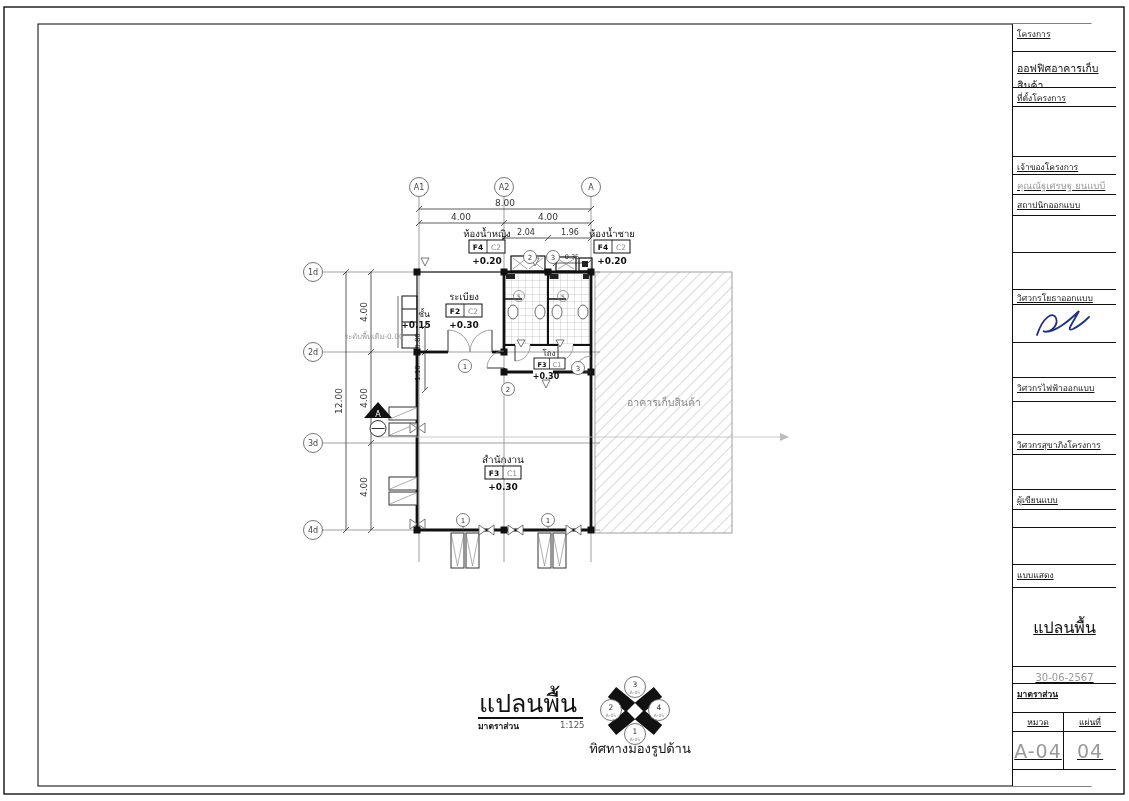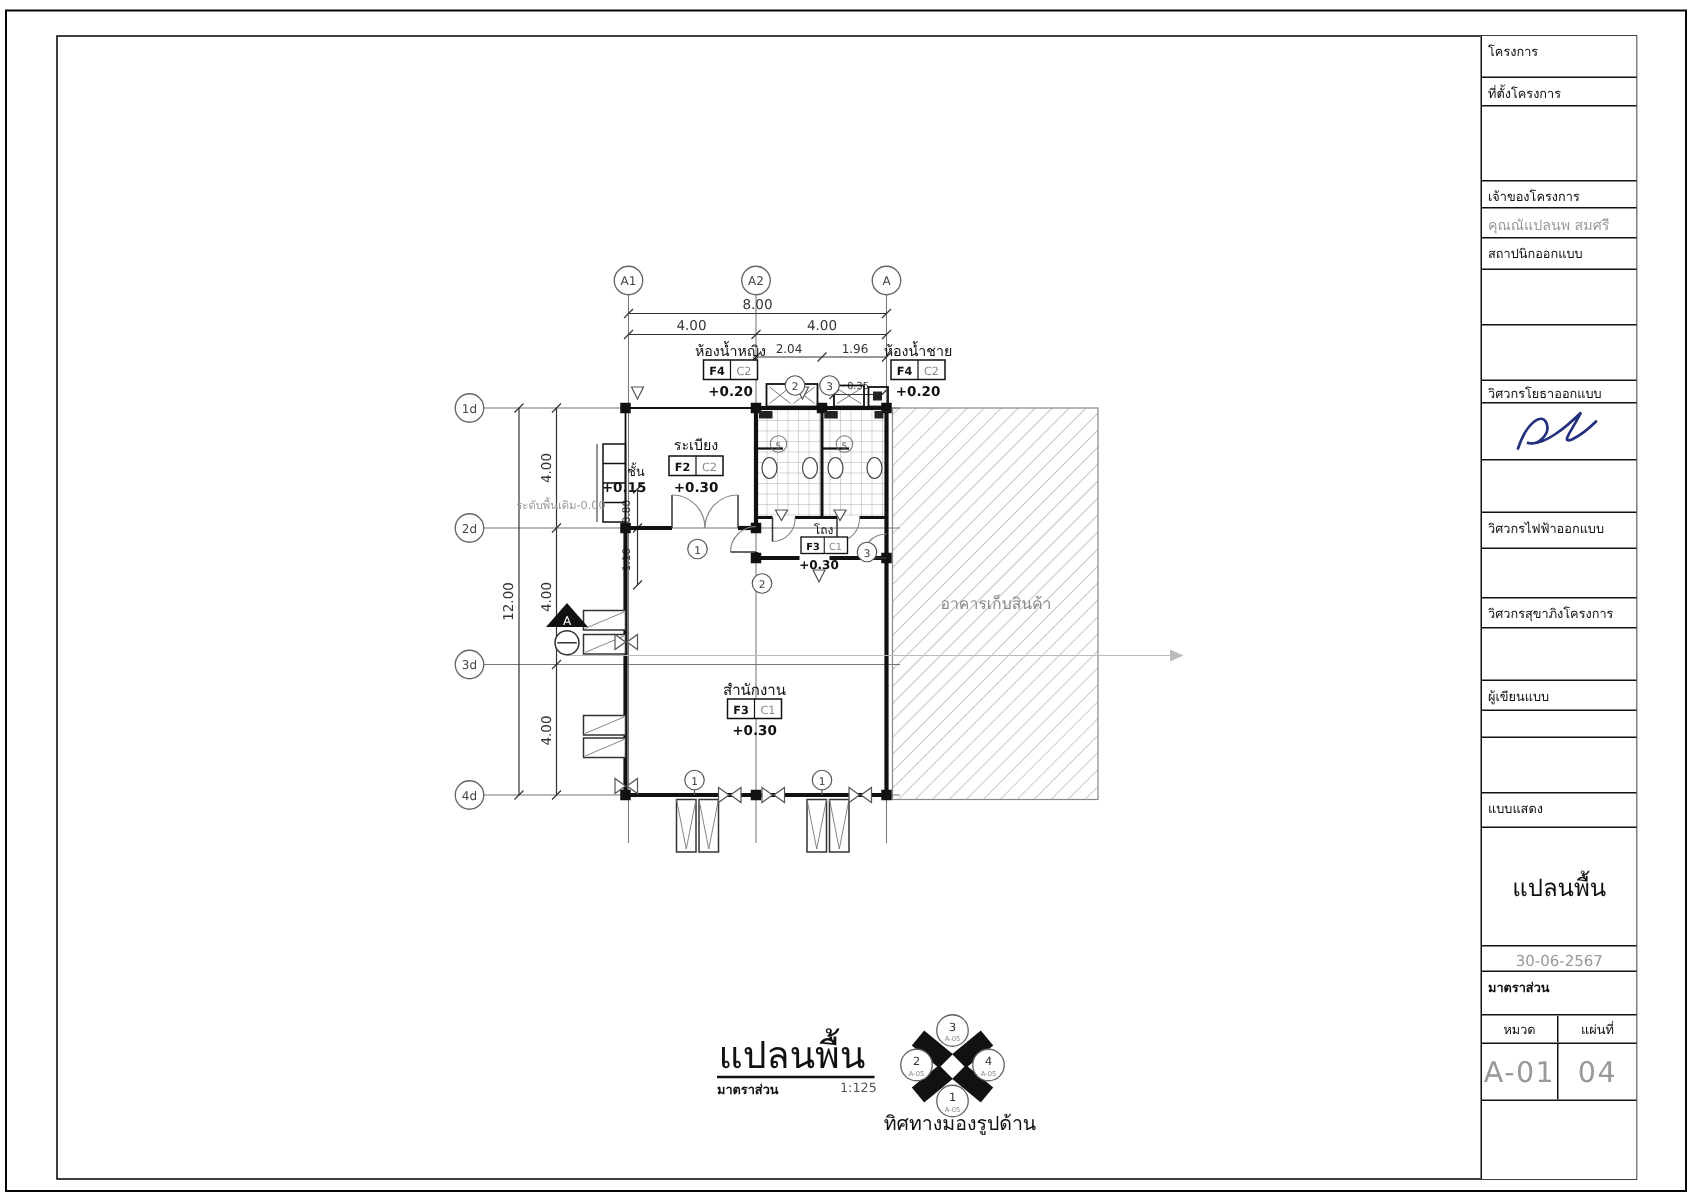--- a/index.html
+++ b/index.html
@@ -1,21 +1,21 @@
 <!DOCTYPE html>
 <html><head>
 <meta charset="utf-8">
 <style>
   html,body{margin:0;padding:0;background:#fff;}
   #page{position:relative;width:1129px;height:801px;background:#fff;overflow:hidden;
         font-family:"DejaVu Sans",sans-serif;color:#111;}
   svg text{font-family:"DejaVu Sans",sans-serif;}
   
-  #titleblock{position:absolute;left:987px;top:24px;width:104px;height:762px;
-              border-left:1px solid #111;box-sizing:border-box;background:#fff;}
+  #titleblock{position:absolute;left:1012px;top:24px;width:104px;height:762px;
+              border-left:1px solid #111;box-sizing:border-box;background:#fff;text-decoration:underline;}
   .tb-row{box-sizing:border-box;border-bottom:1px solid #111;position:relative;overflow:hidden;}
   .tb-row.nb{border-bottom:none;}
   .tb-label{font-size:8.5px;padding:3px 0 0 4px;color:#111;}
   .tb-value{font-size:10.5px;padding:8px 0 0 4px;color:#111;}
   .tb-owner{font-size:9.5px;padding:3px 0 0 4px;color:#999;}
   .tb-big{display:flex;align-items:center;justify-content:center;font-size:16px;color:#111;}
   .tb-date{display:flex;align-items:flex-end;justify-content:center;font-size:10px;color:#999;}
   .tb-scale-val{font-size:9px;color:#777;text-align:right;margin-top:11px;}
   .tb-cells{display:flex;}
   .tb-cell{box-sizing:border-box;height:100%;display:flex;align-items:center;justify-content:center;}
@@ -324,29 +324,32 @@
     <text x="659" y="710" font-size="7.5" fill="#333" text-anchor="middle">4</text>
     <text x="659" y="717" font-size="4.5" fill="#888" text-anchor="middle">A-05</text>
     <text x="640" y="753" font-size="13" fill="#111" text-anchor="middle">ทิศทางมองรูปด้าน</text>
   </g>
 </svg>
 
 <div id="titleblock">
   <div class="tb-row" style="height:28px">
     <div class="tb-label">โครงการ</div>
   </div>
+  <div class="tb-row" style="height:36px">
+    <div class="tb-value">ออฟฟิศอาคารเก็บสินค้า</div>
+  </div>
   <div class="tb-row" style="height:19px">
     <div class="tb-label">ที่ตั้งโครงการ</div>
   </div>
   <div class="tb-row" style="height:50px"></div>
   <div class="tb-row" style="height:18px">
     <div class="tb-label">เจ้าของโครงการ</div>
   </div>
   <div class="tb-row" style="height:20px">
-    <div class="tb-owner">คุณณัแปลนพ สมศรี</div>
+    <div class="tb-owner">คุณณัฐเศรษฐ ยนแบบี</div>
   </div>
   <div class="tb-row" style="height:21px">
     <div class="tb-label">สถาปนิกออกแบบ</div>
   </div>
   <div class="tb-row" style="height:37px"></div>
   <div class="tb-row" style="height:37px"></div>
   <div class="tb-row" style="height:15px">
     <div class="tb-label" style="padding-top:1px">วิศวกรโยธาออกแบบ</div>
   </div>
   <div class="tb-row" style="height:38px">
@@ -379,19 +382,19 @@
   </div>
   <div class="tb-row" style="height:29px">
     <div class="tb-label" style="font-weight:bold">มาตราส่วน</div>
     <div class="tb-scale-val">1: 125</div>
   </div>
   <div class="tb-row tb-cells" style="height:19px">
     <div class="tb-cell first tb-head">หมวด</div>
     <div class="tb-cell second tb-head">แผ่นที่</div>
   </div>
   <div class="tb-row tb-cells" style="height:38px">
-    <div class="tb-cell first tb-num">A-01</div>
+    <div class="tb-cell first tb-num">A-04</div>
     <div class="tb-cell second tb-num">04</div>
   </div>
   <div class="tb-row nb" style="height:15px"></div>
 </div>
 
 </div>
 
 </body></html>

